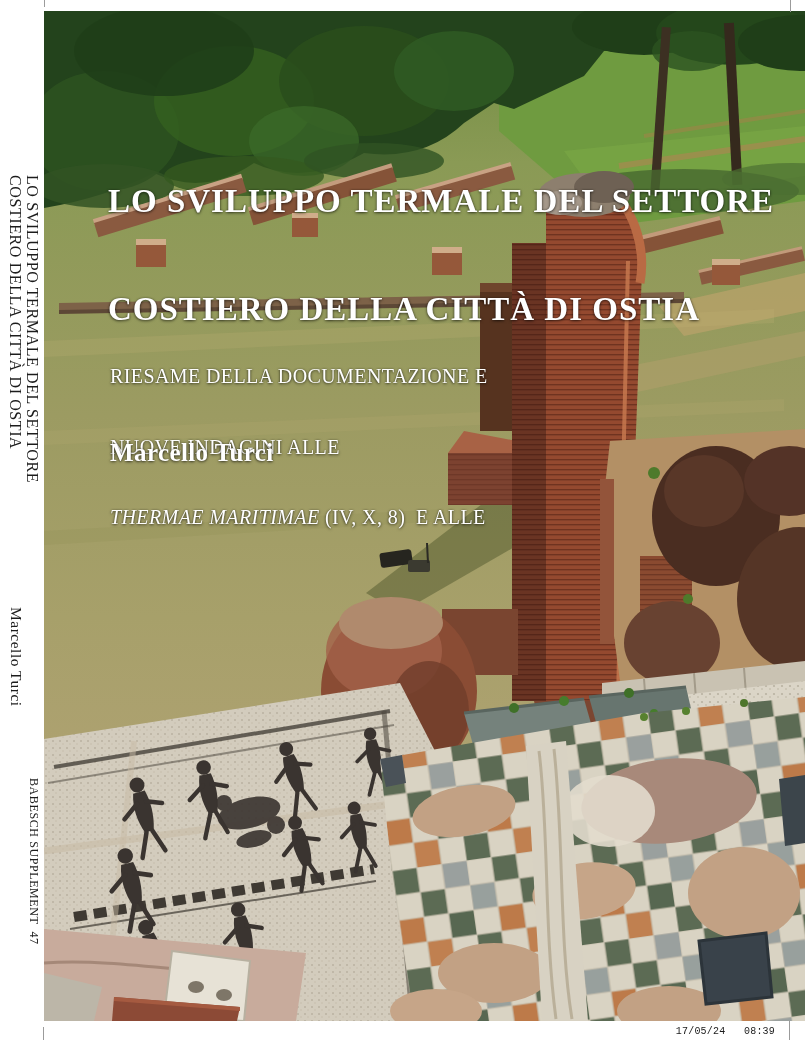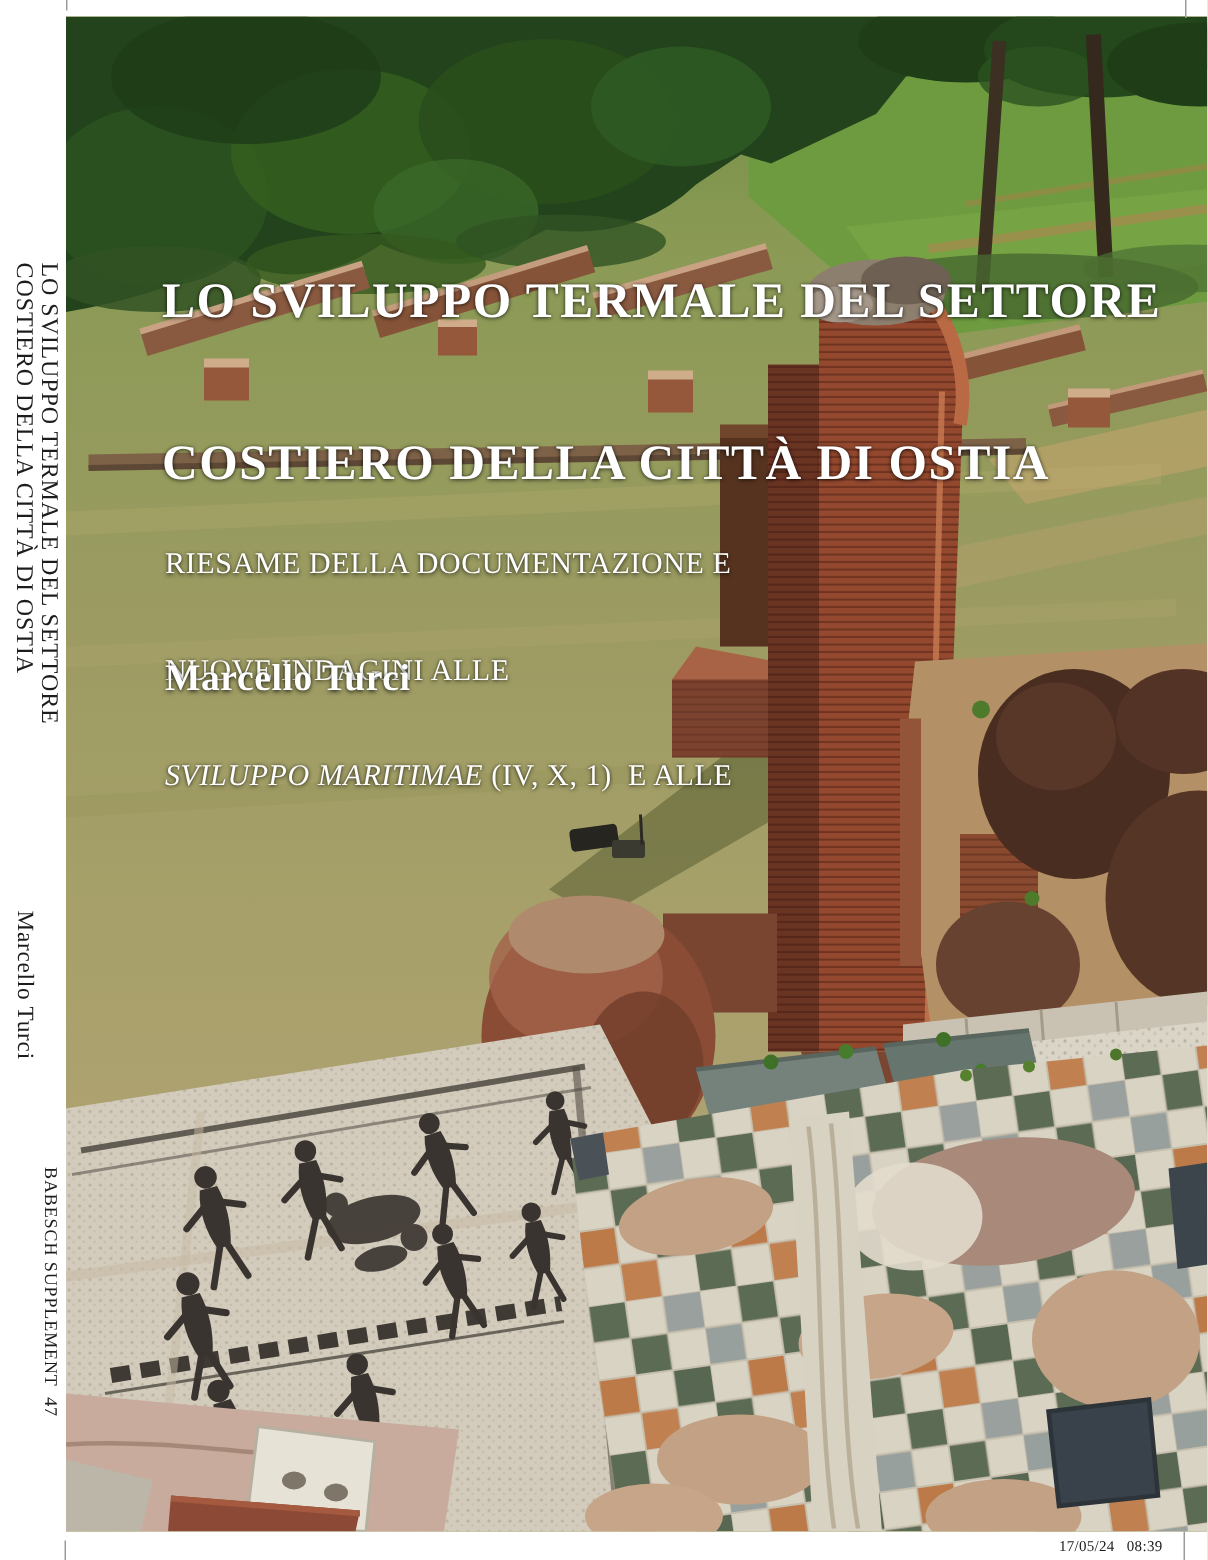--- a/index.html
+++ b/index.html
@@ -14,21 +14,21 @@
   .spine-author{left:7px;top:607px;font-size:15.5px;letter-spacing:.5px;}
   .spine-series{left:26px;top:778px;font-size:12px;letter-spacing:.6px;}
   
   .photo{position:absolute;left:44px;top:11px;width:761px;height:1010px;overflow:hidden;background:#9c9b62;}
   .photo svg{position:absolute;left:0;top:0;}
   .overlay{position:absolute;color:#ffffff;text-shadow:0 1px 3px rgba(0,0,0,.6),0 0 2px rgba(0,0,0,.35);}
   .title{left:64px;top:100px;font-size:33px;font-weight:bold;letter-spacing:1px;line-height:36px;white-space:pre;}
   .subtitle{left:66px;top:307px;font-size:20px;line-height:23.5px;letter-spacing:.4px;white-space:pre;}
   .author{left:66px;top:428px;font-size:25px;font-weight:bold;letter-spacing:.4px;}
   
-  .timestamp{position:absolute;right:30px;bottom:3px;font-family:Liberation Serif, serif;
+  .timestamp{position:absolute;right:30px;bottom:3px;font-family:Liberation Mono, monospace;
              font-size:10px;color:#1a1a1a;white-space:pre;letter-spacing:.2px;}
   .cropmark{position:absolute;width:1px;background:#9b9b9b;}
   .cm-tl{left:44px;top:0;height:7px;}
   .cm-tr{left:790px;top:0;height:12px;}
   .cm-bl{left:43px;top:1027px;height:13px;}
   .cm-br{left:789px;top:1021px;height:19px;}
 </style>
 </head>
 <body>
 
@@ -294,21 +294,21 @@
     </svg>
 
     <div class="overlay title">
       <div>LO SVILUPPO TERMALE DEL SETTORE</div>
       <div>COSTIERO DELLA CITTÀ DI OSTIA</div>
     </div>
 
     <div class="overlay subtitle">
       <div>RIESAME DELLA DOCUMENTAZIONE E</div>
       <div>NUOVE INDAGINI ALLE</div>
-      <div><i>SVILUPPO MARITIMAE</i><span> (IV, X, 1)  E ALLE</span></div>
+      <div><i>THERMAE MARITIMAE</i><span> (IV, X, 8)  E ALLE</span></div>
     </div>
 
     <div class="overlay author">Marcello Turci</div>
   </div>
 
   <div class="timestamp">17/05/24   08:39</div>
   <div class="cropmark cm-tl"></div>
   <div class="cropmark cm-tr"></div>
   <div class="cropmark cm-bl"></div>
   <div class="cropmark cm-br"></div>

